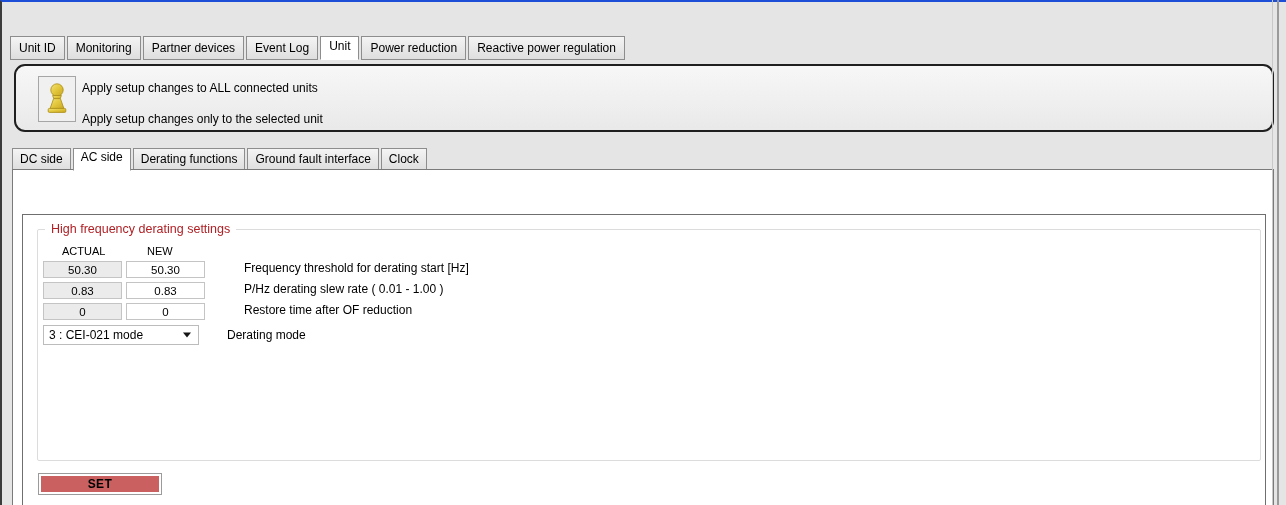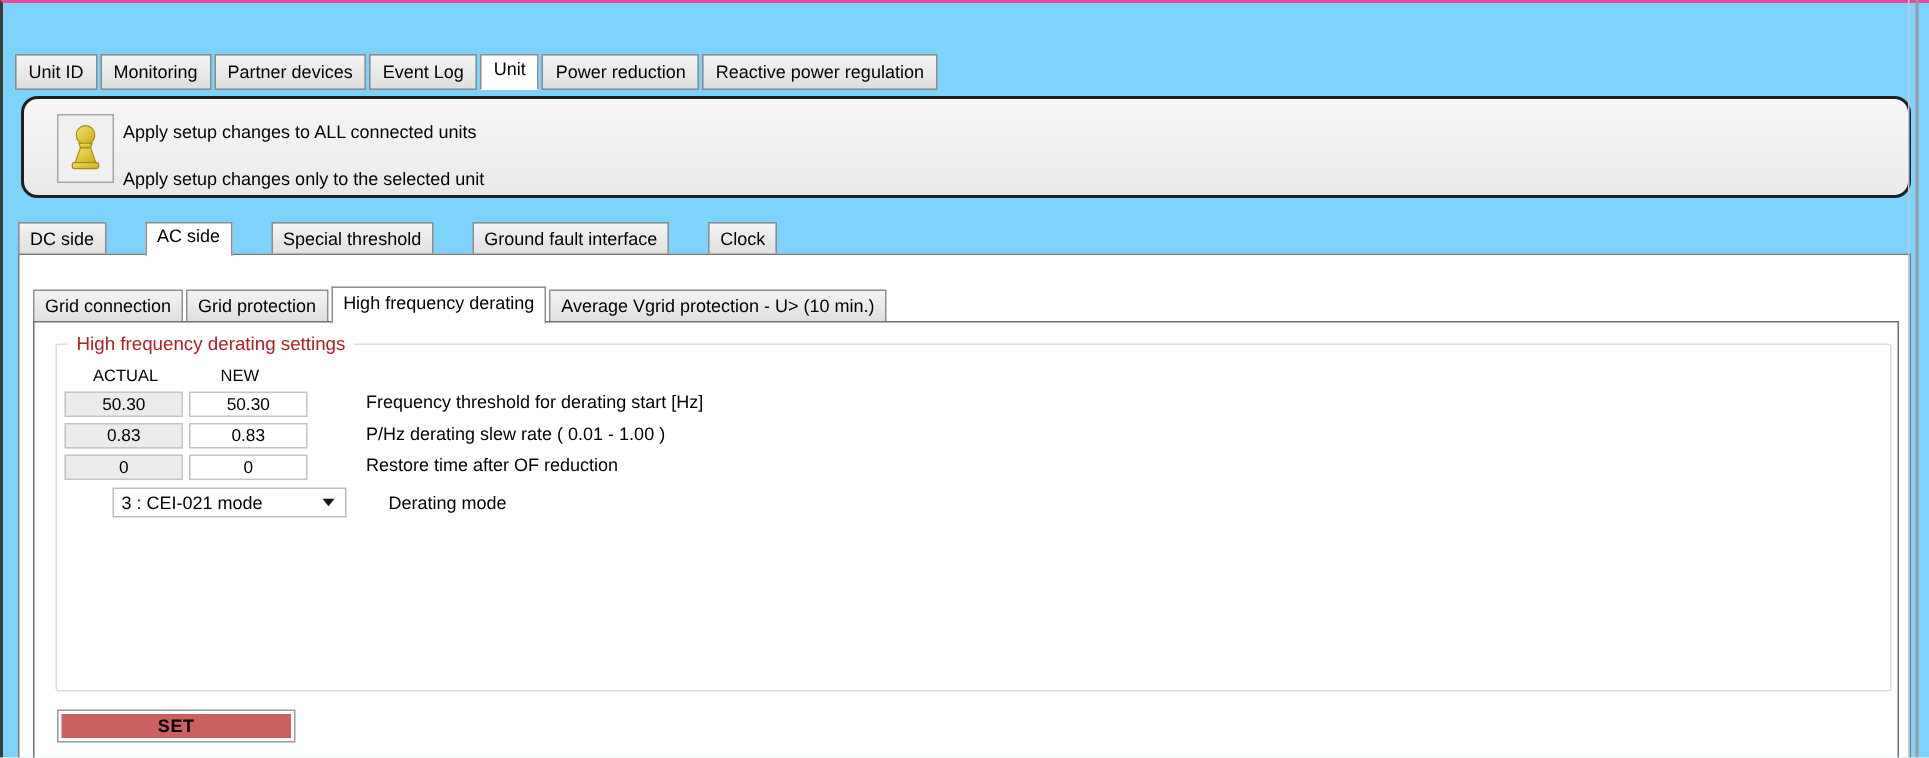--- a/index.html
+++ b/index.html
@@ -16,23 +16,23 @@
     overflow: hidden;
     position: relative;
   }
 
   
   #window-frame {
     position: absolute;
     left: 0; top: 0;
     width: 1286px; height: 505px;
     box-sizing: border-box;
-    border-top: 2px solid #ec4899;
+    border-top: 2px solid #1d4ed8;
     border-left: 2px solid #3c3c3c;
-    background: #7dd3fc;
+    background: #e5e5e5;
   }
   #window-right-edge {
     position: absolute;
     left: 1277px; top: 0;
     width: 2px; height: 505px;
     background: #9a9a9a;
   }
   #window-inner-edge {
     position: absolute;
     left: 1272px; top: 0;
@@ -64,21 +64,21 @@
     position: relative;
     z-index: 3;
   }
 
   
   #tabs-level1 { left: 8px; top: 36px; height: 22px; }
   #tabs-level1 .tab { padding: 4px 8px 4px 8px; }
   #tabs-level1 .tab.selected { padding-top: 2px; padding-bottom: 6px; margin-top: -2px; }
 
   
-  #tabs-level2 { left: 10px; top: 147px; height: 22px; gap: 24px; }
+  #tabs-level2 { left: 10px; top: 147px; height: 22px; }
   #tabs-level2 .tab.selected { padding-top: 1px; padding-bottom: 6px; margin-top: -2px; }
 
   
   #tabs-level3 { left: 20px; top: 192px; height: 22px; }
   #tabs-level3 .tab.selected { padding-top: 3px; padding-bottom: 6px; margin-top: -2px; }
 
   
   #apply-panel {
     position: absolute;
     left: 12px; top: 62px;
@@ -211,21 +211,20 @@
   #derating-mode-select {
     box-sizing: border-box;
     width: 156px;
     height: 20px;
     border: 1px solid #bcbcbc;
     background: #ffffff;
     position: relative;
     display: flex;
     align-items: center;
     cursor: default;
-    margin-left: 32px;
   }
   #derating-mode-value {
     font-size: 12px;
     padding-left: 5px;
     white-space: nowrap;
     color: #000;
   }
   #derating-mode-arrow {
     position: absolute;
     right: 7px; top: 50%;
@@ -239,21 +238,21 @@
     margin-left: 28px;
     font-size: 12px;
     white-space: nowrap;
     color: #000;
   }
 
   
   #set-button {
     position: absolute;
     left: 36px; top: 471px;
-    width: 159px; height: 22px;
+    width: 124px; height: 22px;
     box-sizing: border-box;
     border: 1px solid #9b9b9b;
     background: #ffffff;
     padding: 2px;
     cursor: default;
   }
   #set-button-inner {
     width: 100%; height: 100%;
     box-sizing: border-box;
     background: #ca6060;
@@ -299,33 +298,27 @@
     </div>
     <div id="apply-lines">
       <div class="apply-line">Apply setup changes to ALL connected units</div>
       <div class="apply-line">Apply setup changes only to the selected unit</div>
     </div>
   </div>
 
   <div class="tabstrip" id="tabs-level2">
     <div class="tab">DC side</div>
     <div class="tab selected">AC side</div>
-    <div class="tab">Special threshold</div>
+    <div class="tab">Derating functions</div>
     <div class="tab">Ground fault interface</div>
     <div class="tab">Clock</div>
   </div>
 
   <div id="panel-level2"></div>
 
-  <div class="tabstrip" id="tabs-level3">
-    <div class="tab">Grid connection</div>
-    <div class="tab">Grid protection</div>
-    <div class="tab selected">High frequency derating</div>
-    <div class="tab">Average Vgrid protection - U&gt; (10 min.)</div>
-  </div>
 
   <div id="panel-level3"></div>
 
   <div id="groupbox"></div>
   <div id="groupbox-title">High frequency derating settings</div>
 
   <div class="col-header" id="header-actual">ACTUAL</div>
   <div class="col-header" id="header-new">NEW</div>
 
   <div id="rows">

